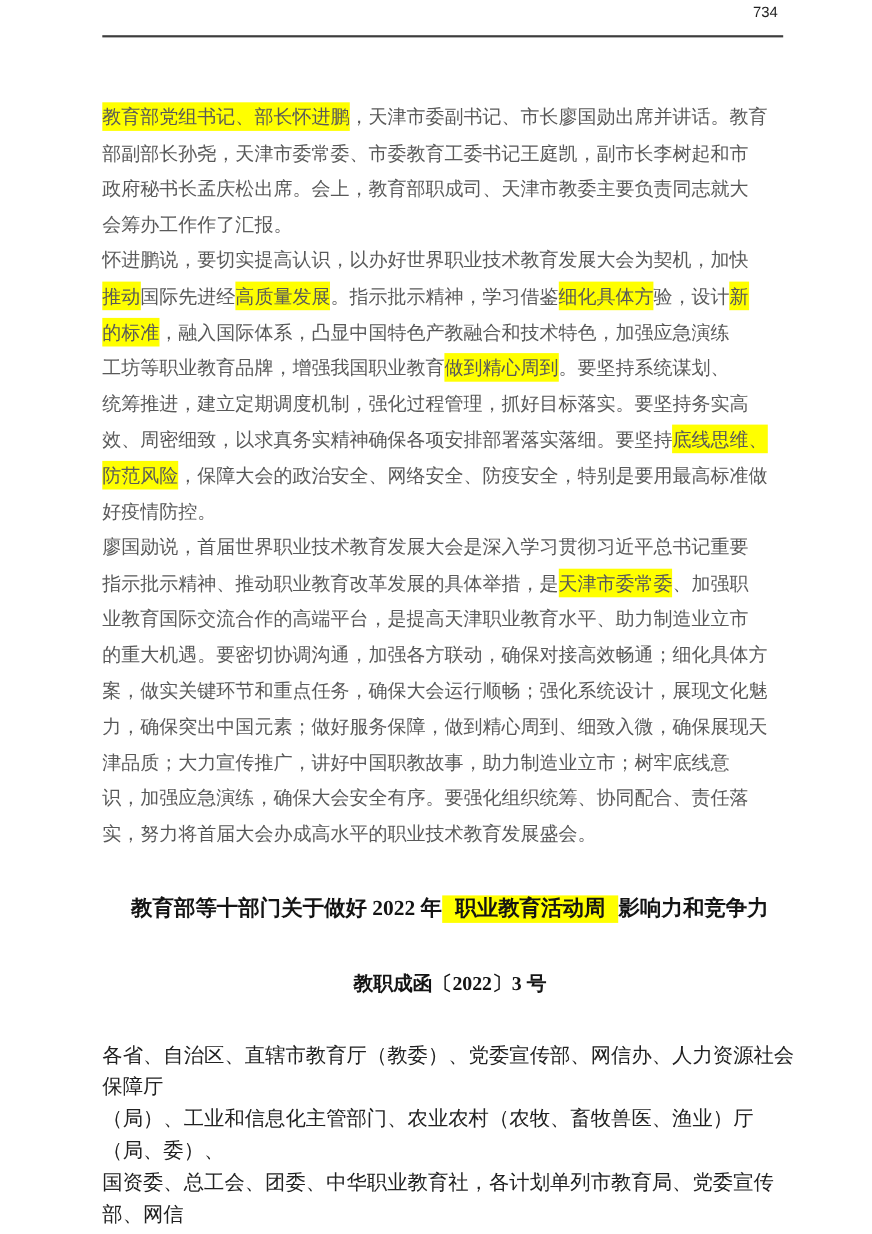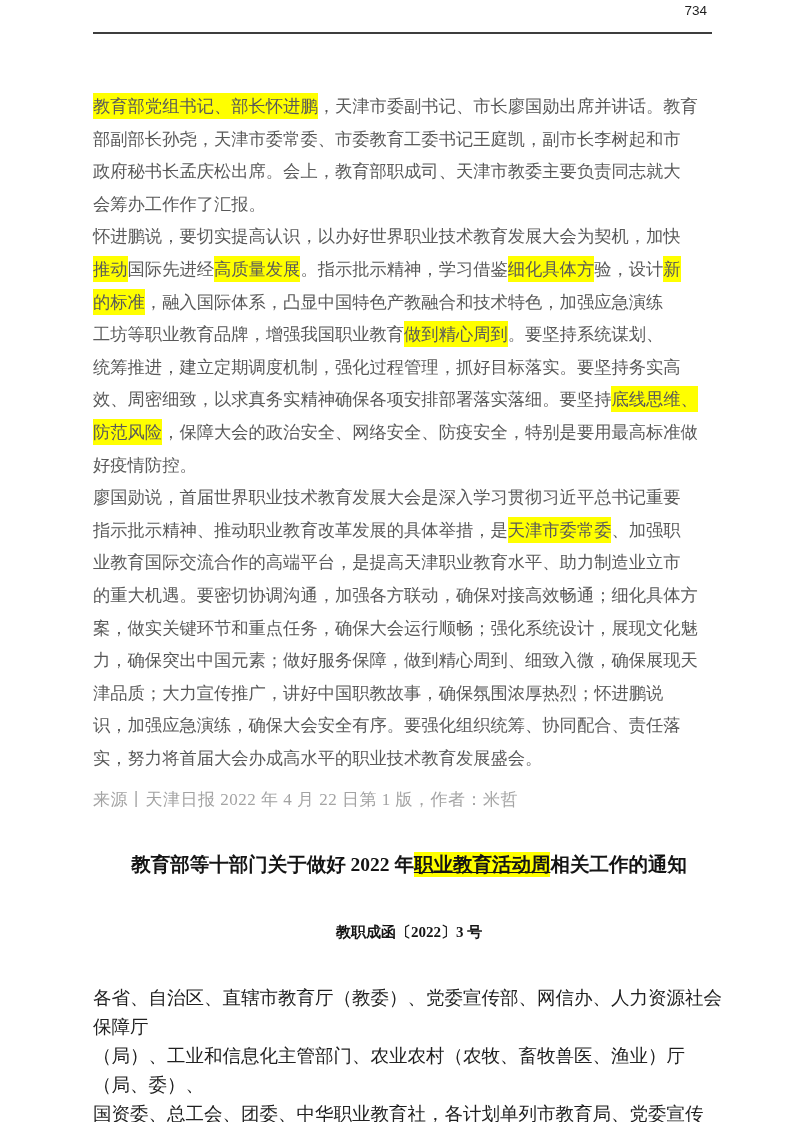--- a/index.html
+++ b/index.html
@@ -63,27 +63,26 @@
   .notice-title {
     margin: 40px 0 0 0;
     text-align: center;
     font-size: 19.5px;
     line-height: 26px;
     font-weight: bold;
     color: #141414;
     font-family: "Liberation Serif", "DejaVu Serif", serif;
   }
   .notice-title .hl {
-    padding: 2px 0;
-    text-decoration: underline;
+    padding: 2px 12px;
   }
   .notice-docnum {
     margin: 42px 0 0 0;
     text-align: center;
-    font-size: 15px;
+    font-size: 18px;
     line-height: 24px;
     font-weight: bold;
     color: #141414;
     font-family: "Liberation Serif", "DejaVu Serif", serif;
   }
   .recipients {
     margin: 40px 0 0 0;
     font-size: 18.5px;
     line-height: 29px;
     color: #212121;
@@ -117,29 +116,28 @@
 效、周密细致，以求真务实精神确保各项安排部署落实落细。要坚持</span><span class="hl">底线思维、
 防范风险</span><span>，保障大会的政治安全、网络安全、防疫安全，特别是要用最高标准做
 好疫情防控。</span></p>
 
       <p class="body-para"><span>廖国勋说，首届世界职业技术教育发展大会是深入学习贯彻习近平总书记重要
 指示批示精神、推动职业教育改革发展的具体举措，是</span><span class="hl">天津市委常委</span><span>、加强职
 业教育国际交流合作的高端平台，是提高天津职业教育水平、助力制造业立市
 的重大机遇。要密切协调沟通，加强各方联动，确保对接高效畅通；细化具体方
 案，做实关键环节和重点任务，确保大会运行顺畅；强化系统设计，展现文化魅
 力，确保突出中国元素；做好服务保障，做到精心周到、细致入微，确保展现天
-津品质；大力宣传推广，讲好中国职教故事，确保氛围浓厚热烈；怀进鹏说
+津品质；大力宣传推广，讲好中国职教故事，助力制造业立市；树牢底线意
 识，加强应急演练，确保大会安全有序。要强化组织统筹、协同配合、责任落
 实，努力将首届大会办成高水平的职业技术教育发展盛会。</span></p>
 
-      <p class="source-line">来源丨天津日报 2022 年 4 月 22 日第 1 版，作者：米哲</p>
     </div>
 
     <div>
-      <h2 class="notice-title"><span>教育部等十部门关于做好 2022 年</span><span class="hl">职业教育活动周</span><span>相关工作的通知</span></h2>
+      <h2 class="notice-title"><span>教育部等十部门关于做好 2022 年</span><span class="hl">职业教育活动周</span><span>影响力和竞争力</span></h2>
 
       <h3 class="notice-docnum">教职成函〔2022〕3 号</h3>
 
       <p class="recipients">各省、自治区、直辖市教育厅（教委）、党委宣传部、网信办、人力资源社会保障厅
 （局）、工业和信息化主管部门、农业农村（农牧、畜牧兽医、渔业）厅（局、委）、
 国资委、总工会、团委、中华职业教育社，各计划单列市教育局、党委宣传部、网信</p>
     </div>
 
   </div>
 </div>

